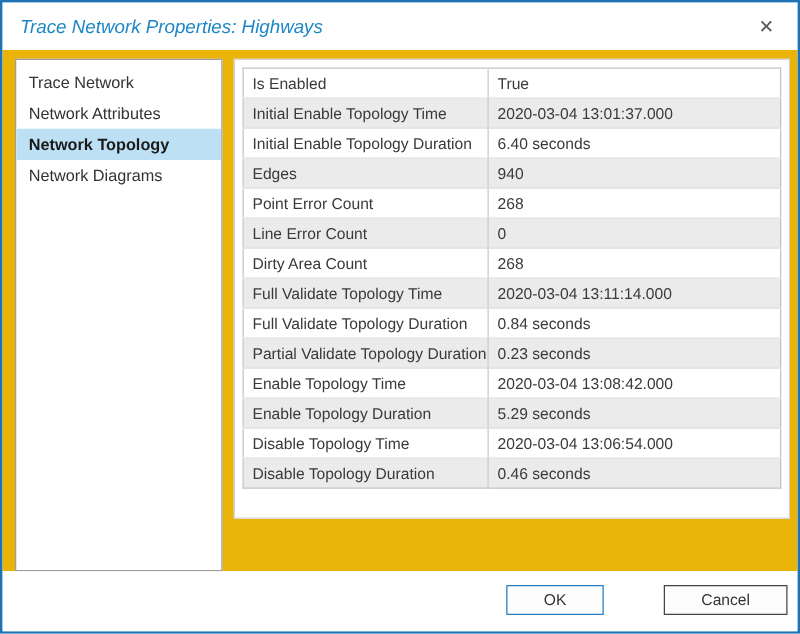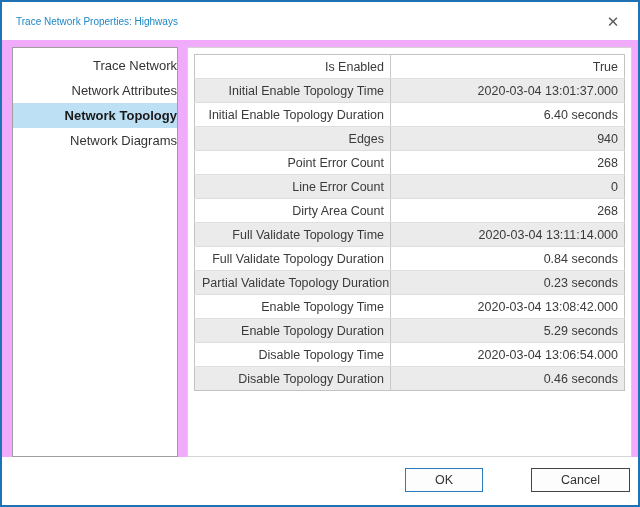--- a/index.html
+++ b/index.html
@@ -25,37 +25,37 @@
   }
   
   .titlebar{
     height:38px;flex:0 0 38px;
     display:flex;align-items:center;
     padding:0 12px 0 14px;
     background:#ffffff;
   }
   .title{
     color:var(--title-blue);
-    font-size:10px;
+    font-size:15px;
     white-space:nowrap;
+    font-style:italic;
   }
   .close-btn{
     margin-left:auto;
     width:26px;height:26px;
     display:flex;align-items:center;justify-content:center;
     color:#5a5a5a;font-size:15px;line-height:1;
     cursor:default;user-select:none;
   }
   
   .content{
     flex:1 1 auto;
     display:flex;
     padding:7px 6px 0 10px;
-    background:#f0abfc;
-    text-align:right;
+    background:#eab308;
   }
   .sidebar{
     width:166px;flex:0 0 166px;
     height:410px;
     border:1px solid #9e9e9e;
     background:#ffffff;
     padding-top:5px;
     overflow:hidden;
   }
   .nav-item{
@@ -66,21 +66,21 @@
     color:#333;
   }
   .nav-item.selected{
     background:var(--sel-bg);
     font-weight:bold;
     color:#1a1a1a;
   }
   .main-panel{
     flex:1 1 auto;
     margin-left:9px;
-    height:410px;
+    height:368px;
     border:1px solid #d4d4d4;
     background:#ffffff;
     padding:6px;
     overflow:hidden;
   }
   table.props{
     border-collapse:collapse;
     width:100%;
     border:1px solid #c3c3c3;
     font-size:12.5px;

